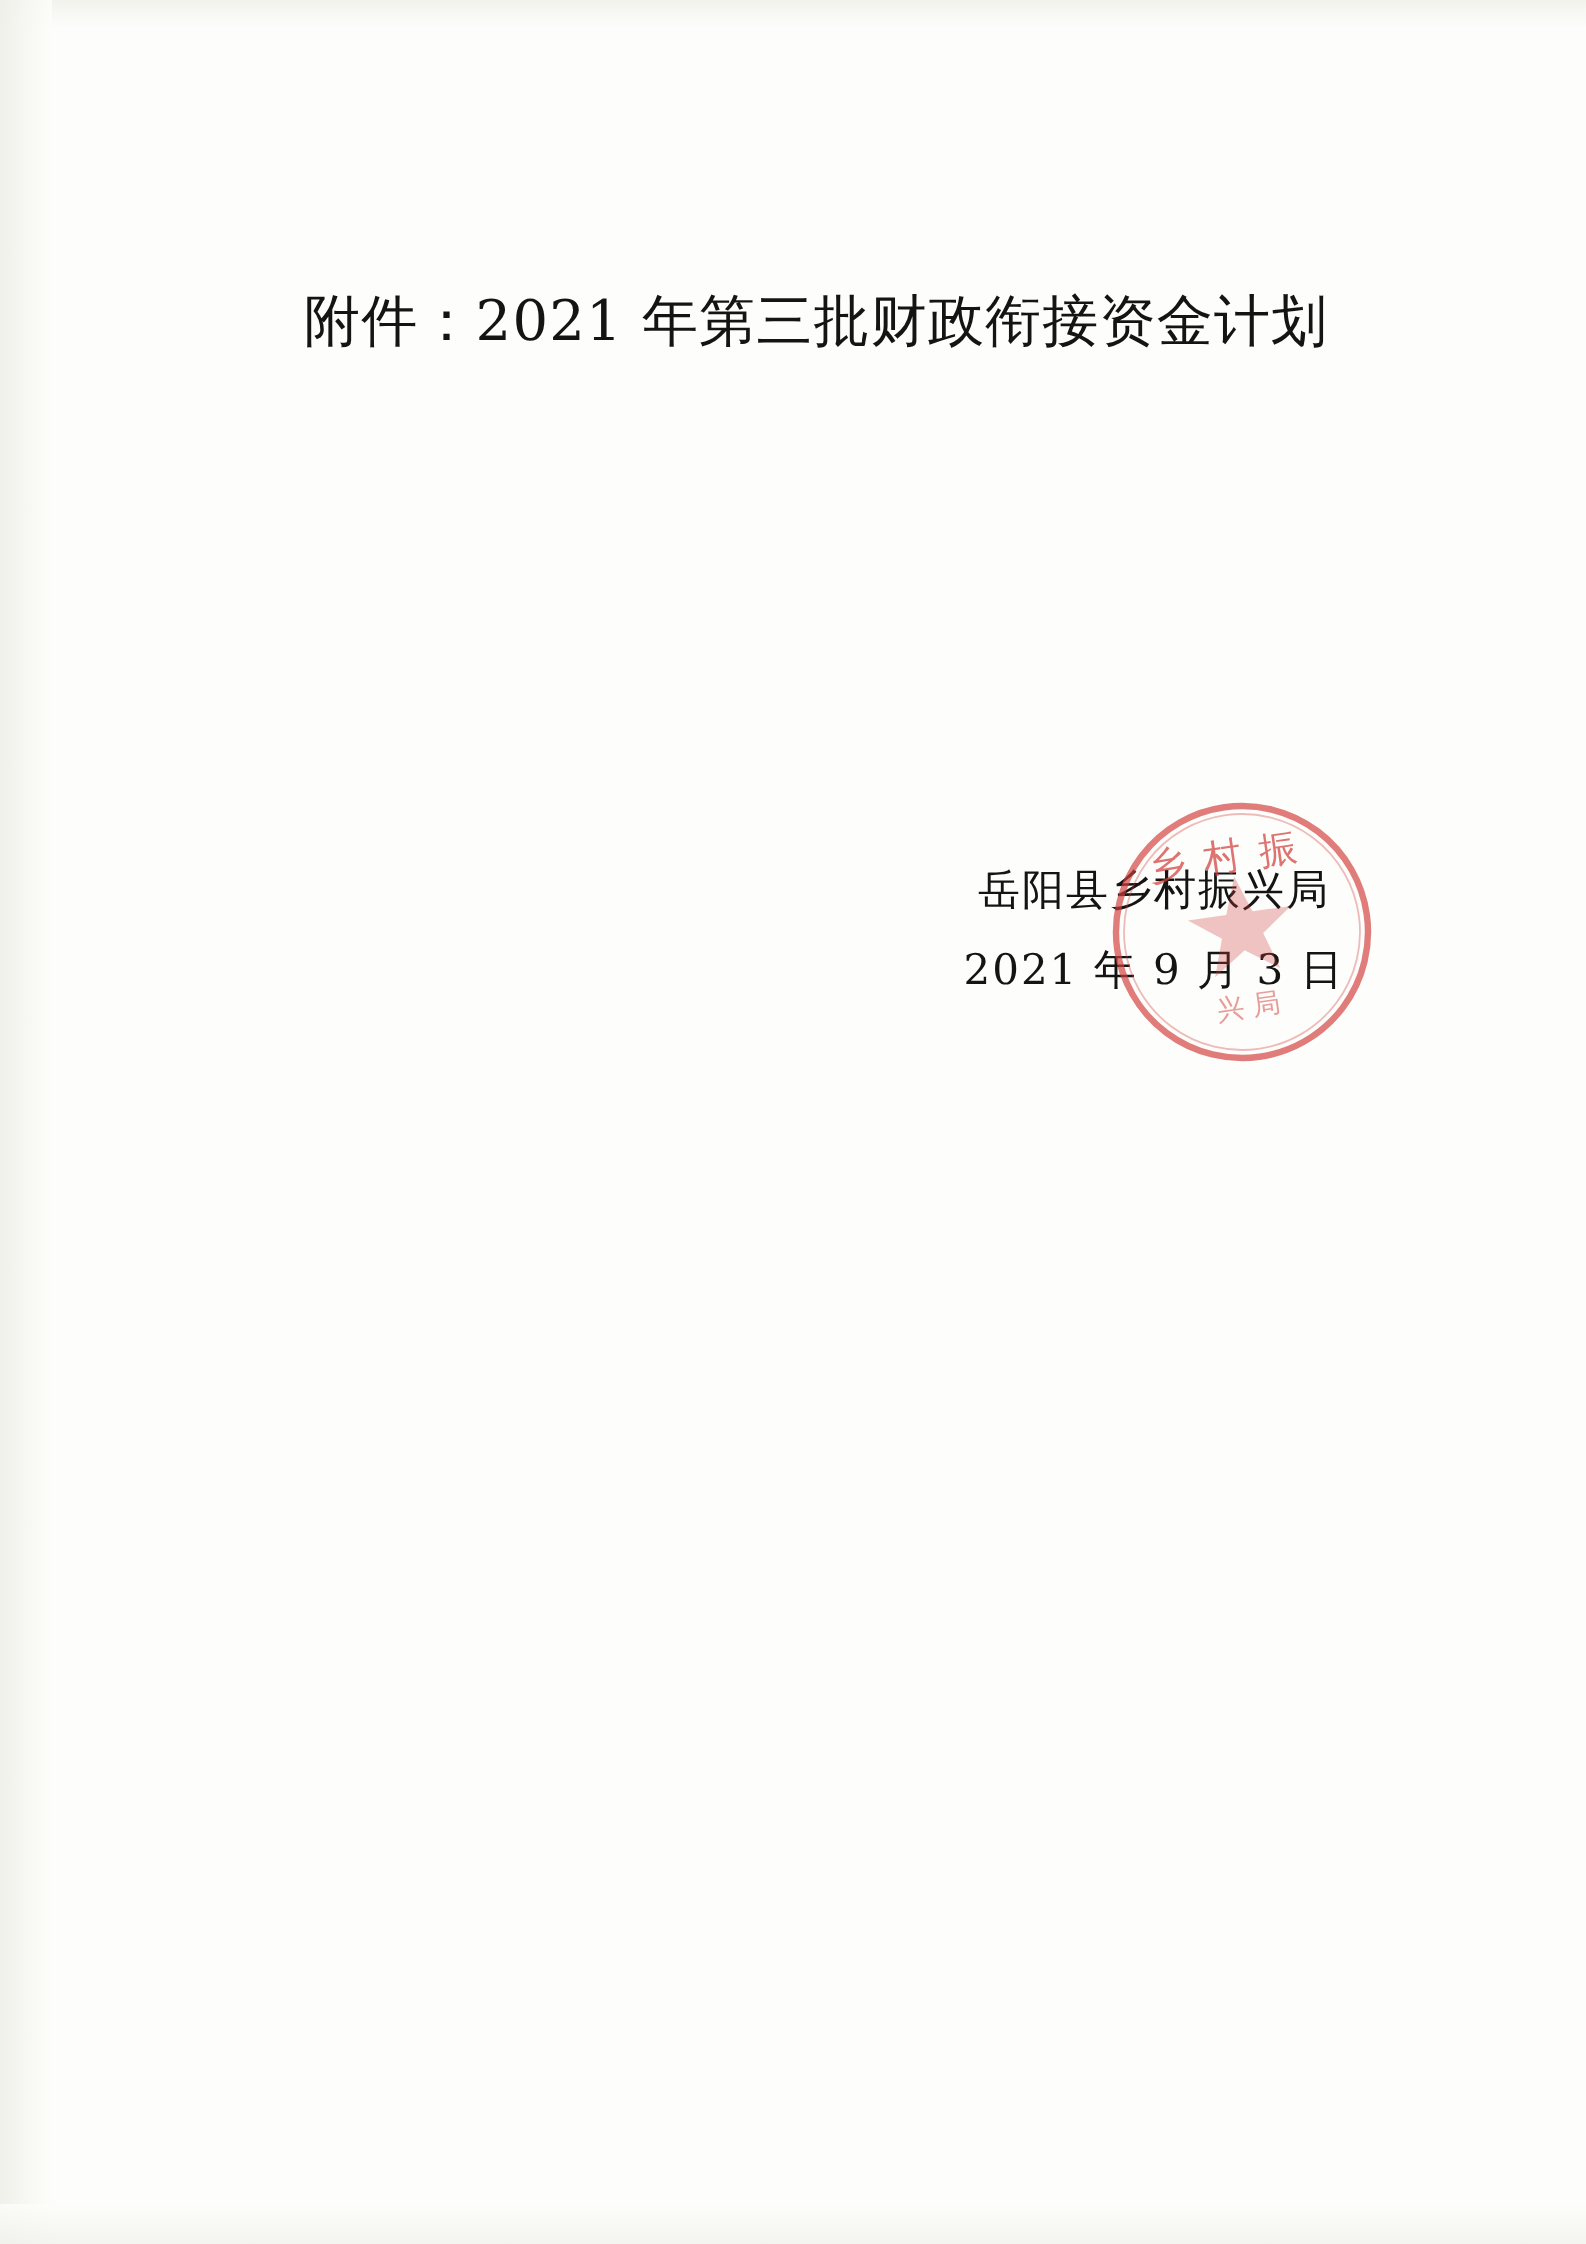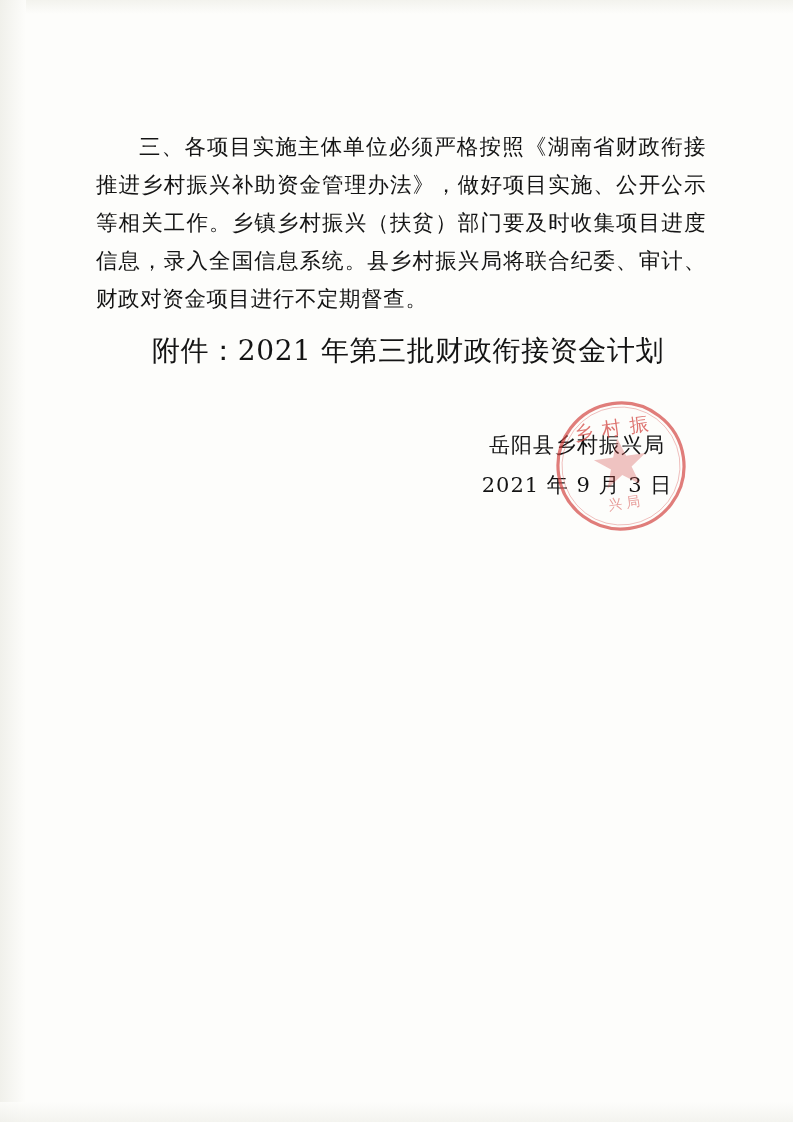--- a/index.html
+++ b/index.html
@@ -114,21 +114,20 @@
 <body>
 
 <div class="page">
 
   <div class="scan-edge-top"></div>
   <div class="scan-edge-left"></div>
   <div class="scan-edge-bottom"></div>
 
   <div class="content">
 
-    <p class="body-para">三、各项目实施主体单位必须严格按照《湖南省财政衔接推进乡村振兴补助资金管理办法》，做好项目实施、公开公示等相关工作。乡镇乡村振兴（扶贫）部门要及时收集项目进度信息，录入全国信息系统。县乡村振兴局将联合纪委、审计、财政对资金项目进行不定期督查。</p>
 
     <p class="attach-line">附件：2021 年第三批财政衔接资金计划</p>
 
     <div class="signature-block">
       <div class="sign-org">岳阳县乡村振兴局</div>
       <div class="sign-date">2021 年 9 月 3 日</div>
     </div>
 
     <div class="seal">
       <svg width="140" height="140" viewBox="0 0 140 140" aria-hidden="true">

